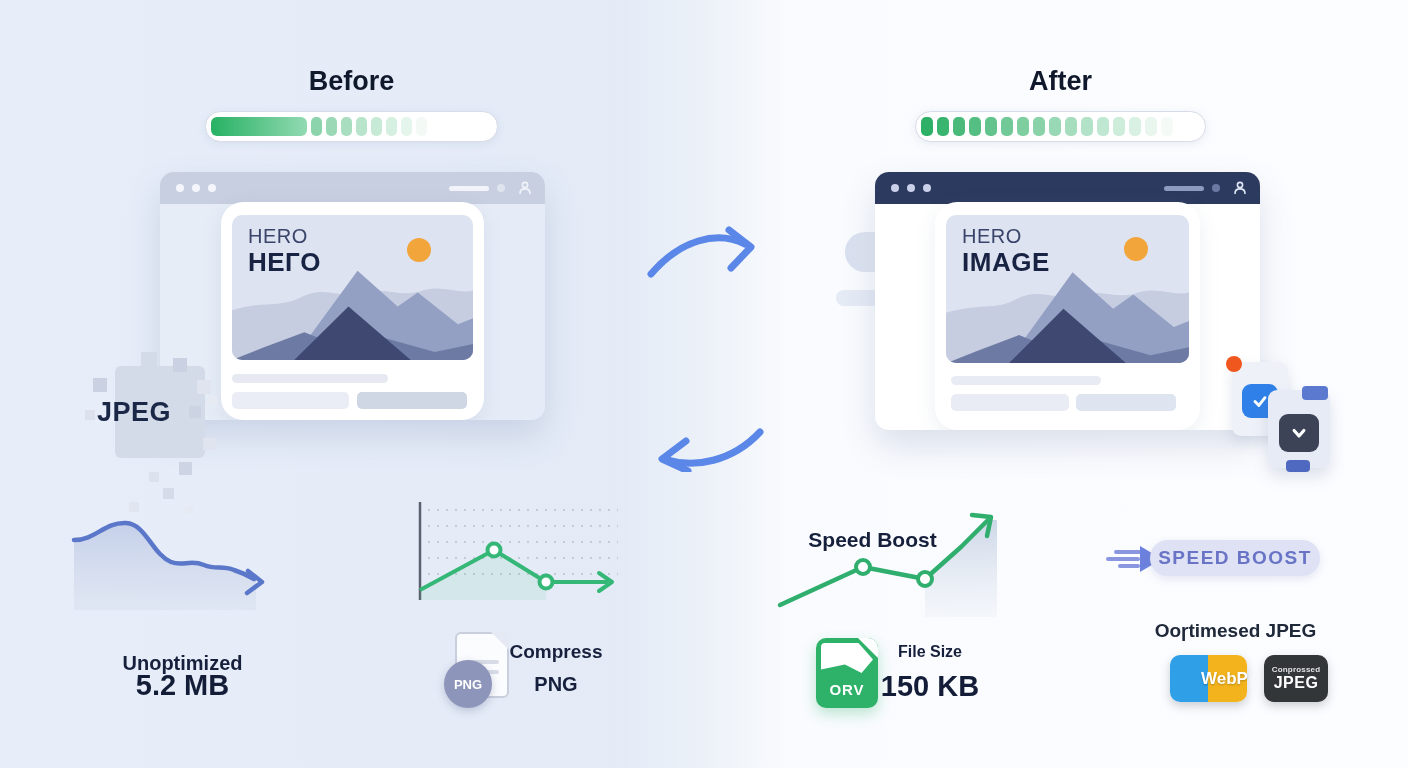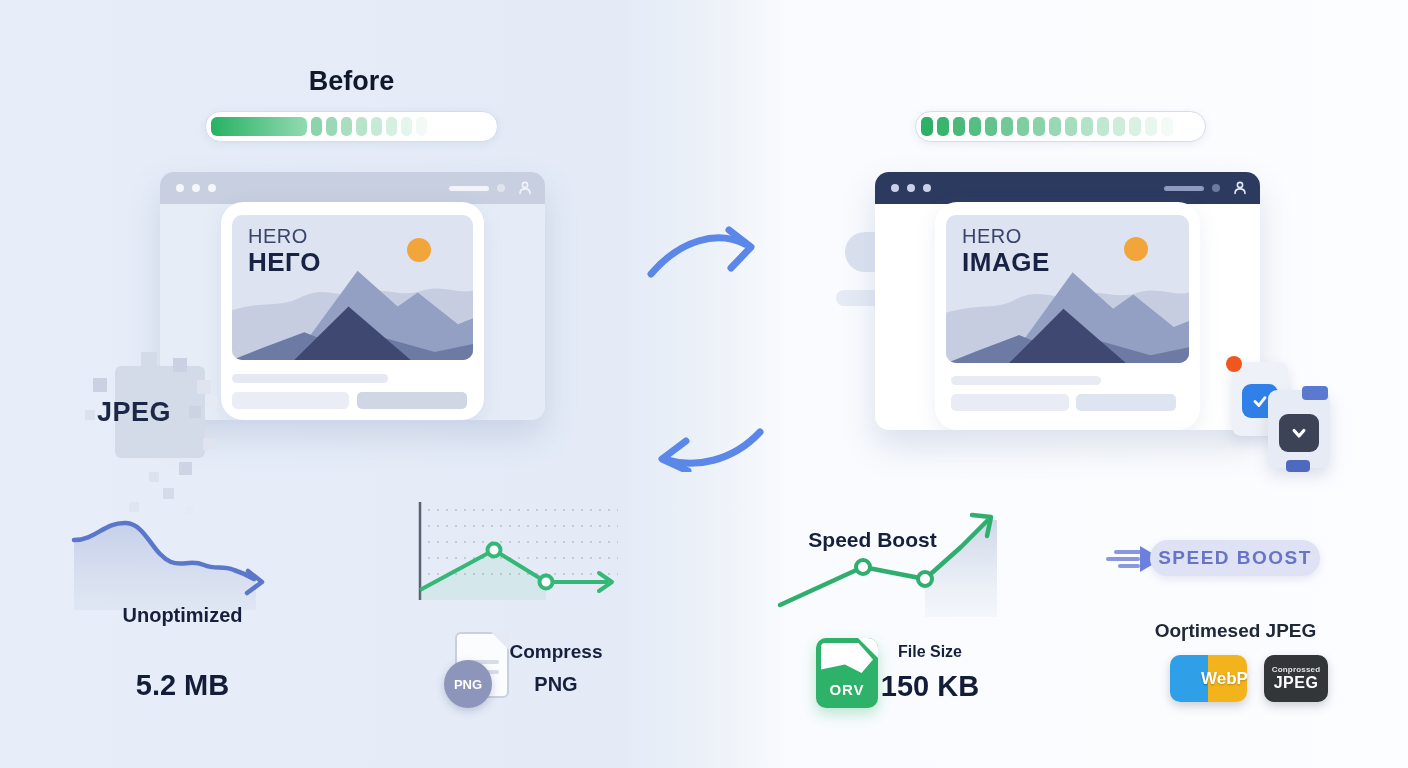--- a/index.html
+++ b/index.html
@@ -184,21 +184,21 @@
     <defs>
       <linearGradient id="bluefill" x1="0" y1="0" x2="0" y2="1">
         <stop offset="0" stop-color="#c3cee8" stop-opacity=".95"></stop>
         <stop offset="1" stop-color="#d9e0ef" stop-opacity=".55"></stop>
       </linearGradient>
     </defs>
     <path d="M6,30 C28,30 36,12 58,13 C78,14 84,44 103,52 C115,57 122,49 136,55 C148,60 154,55 166,60 C175,63 181,66 188,70 L188,100 L6,100 Z" fill="url(#bluefill)"></path>
     <path d="M6,30 C28,30 36,12 58,13 C78,14 84,44 103,52 C115,57 122,49 136,55 C148,60 154,55 166,60 C175,63 181,66 186,69" fill="none" stroke="#5b77c9" stroke-width="4.5" stroke-linecap="round"></path>
     <path d="M180,61 L194,72 L179,83" fill="none" stroke="#5b77c9" stroke-width="4.5" stroke-linecap="round" stroke-linejoin="round"></path>
   </svg>
-  <div class="stat-label" style="left:100px;top:604px;width:165px;">Unoptimized</div>
+  <div class="stat-label" style="left:100px;top:652px;width:165px;">Unoptimized</div>
   <div class="stat-value" style="left:100px;top:669px;width:165px;">5.2 MB</div>
 
   <svg class="abs" style="left:412px;top:498px;" width="215" height="108" viewBox="0 0 215 108">
     <line x1="8" y1="4" x2="8" y2="102" stroke="#59616f" stroke-width="2.5"></line>
     <g stroke="#c3cad8" stroke-width="2" stroke-dasharray="2 7">
       <line x1="16" y1="12" x2="206" y2="12"></line>
         <line x1="16" y1="28" x2="206" y2="28"></line>
       <line x1="16" y1="44" x2="206" y2="44"></line>
         <line x1="16" y1="60" x2="206" y2="60"></line>
       <line x1="16" y1="76" x2="206" y2="76"></line>
@@ -221,20 +221,21 @@
 
   <svg class="abs" style="left:645px;top:222px;" width="120" height="65" viewBox="0 0 120 65">
     <path d="M6,52 C35,18 72,8 100,22" fill="none" stroke="#5b87e8" stroke-width="7" stroke-linecap="round"></path>
     <path d="M84,8 L106,25 L86,46" fill="none" stroke="#5b87e8" stroke-width="7" stroke-linecap="round" stroke-linejoin="round"></path>
   </svg>
   <svg class="abs" style="left:648px;top:424px;" width="118" height="48" viewBox="0 0 118 48">
     <path d="M112,8 C84,38 46,44 20,36" fill="none" stroke="#5b87e8" stroke-width="7" stroke-linecap="round"></path>
     <path d="M38,17 L14,35 L40,47" fill="none" stroke="#5b87e8" stroke-width="7" stroke-linecap="round" stroke-linejoin="round"></path>
   </svg>
 
+  <div class="title" style="left:915px;top:66px;width:291px;">After</div>
 
   <div class="pbar pbar-after" style="left:915px;top:111px;width:291px;">
     <div class="pseg-wrap">
         <span class="seg" style="opacity: 1;"></span>
         <span class="seg" style="opacity: 0.94;"></span>
         <span class="seg" style="opacity: 0.87;"></span>
         <span class="seg" style="opacity: 0.81;"></span>
         <span class="seg" style="opacity: 0.75;"></span>
         <span class="seg" style="opacity: 0.68;"></span>
         <span class="seg" style="opacity: 0.62;"></span>

